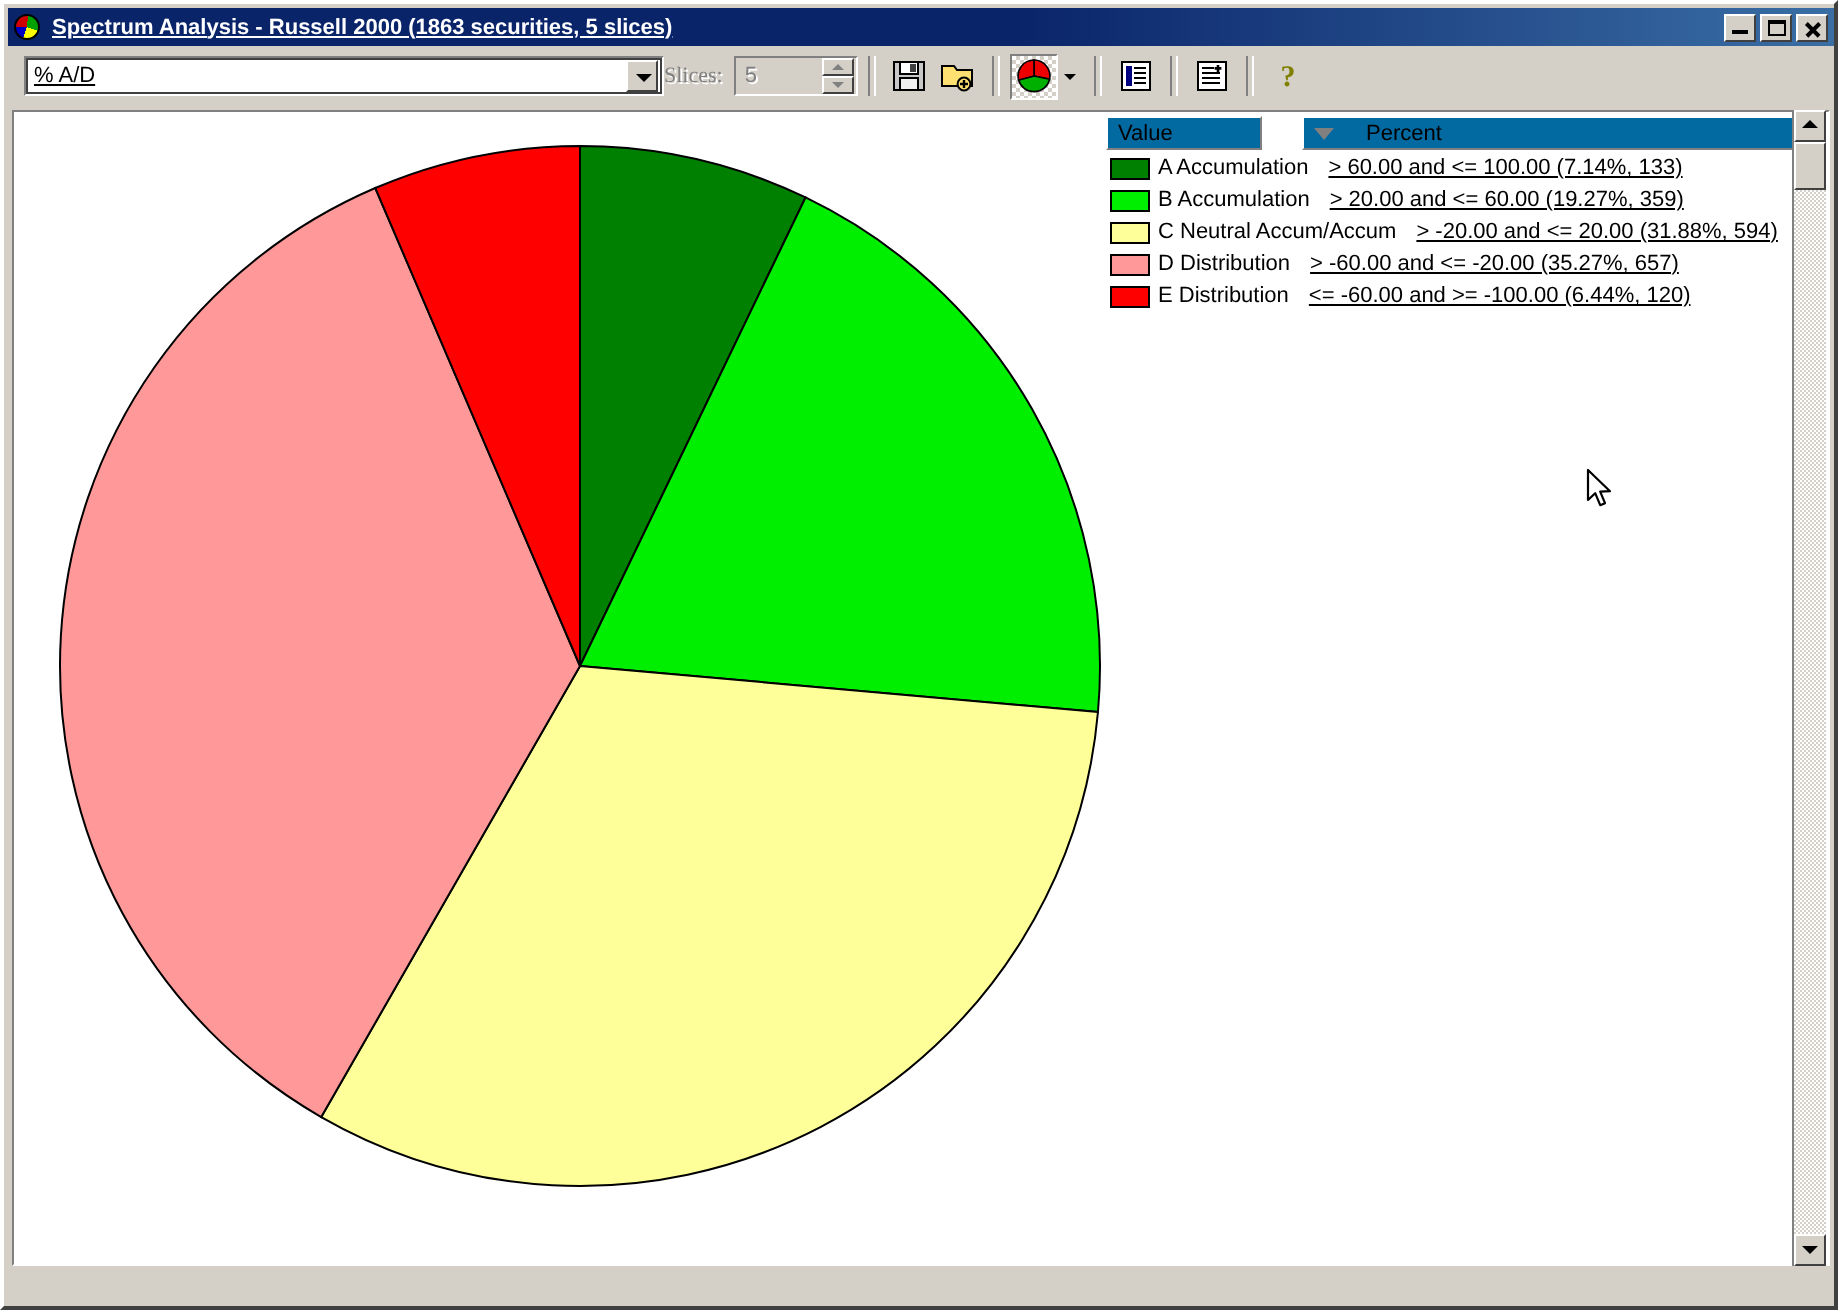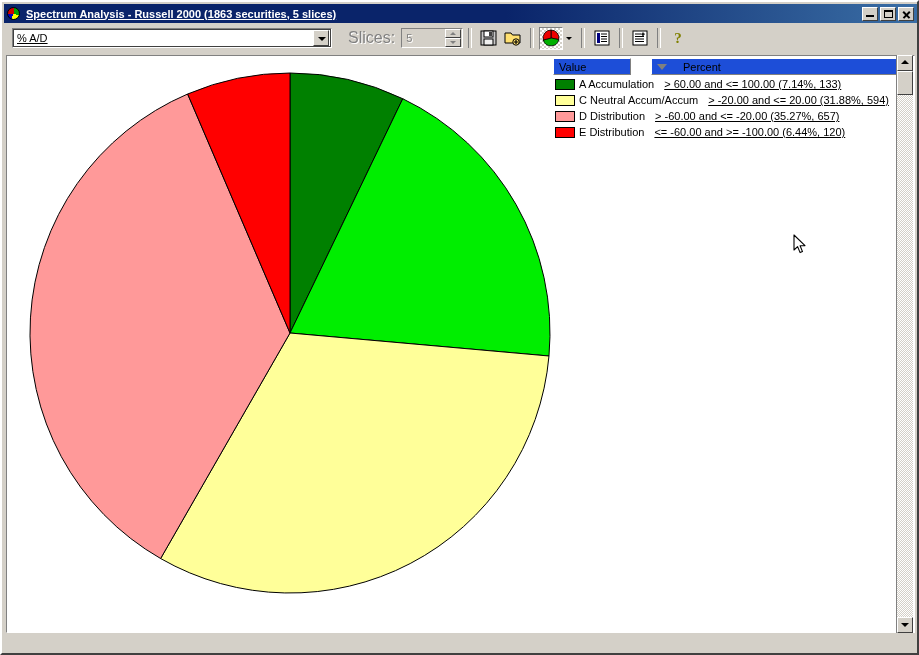--- a/index.html
+++ b/index.html
@@ -144,26 +144,26 @@
   }
   .combo .carrow::after {
     content: "";
     position: absolute;
     left: 4px; top: 6px;
     border-left: 4px solid transparent;
     border-right: 4px solid transparent;
     border-top: 4px solid #000000;
   }
   .slices-label {
-    font-size: 16px;
+    font-size: 11px;
     color: #808080;
     text-shadow: 1px 1px 0 #ffffff;
-    margin-left: 16px;
     margin-right: 6px;
     white-space: nowrap;
+    font-family: Liberation Serif, serif;
   }
   .spinner {
     width: 62px; height: 20px;
     background: #d4d0c8;
     border-left: 1px solid #808080;
     border-top: 1px solid #808080;
     border-right: 1px solid #ffffff;
     border-bottom: 1px solid #ffffff;
     display: flex;
     align-items: center;
@@ -260,21 +260,21 @@
     position: absolute;
     left: 546px; top: 2px;
     width: 358px;
   }
   .legend-header {
     display: flex;
     height: 17px;
     align-items: stretch;
   }
   .lh-cell {
-    background: #1d4ed8;
+    background: #0369a1;
     border-left: 1px solid #ffffff;
     border-top: 1px solid #ffffff;
     border-right: 1px solid #808080;
     border-bottom: 1px solid #808080;
     font-size: 11px;
     color: #000000;
     display: flex;
     align-items: center;
     padding-left: 5px;
     box-sizing: border-box;
@@ -503,20 +503,25 @@
         <div class="lh-cell percent">
           <span class="sort-tri"></span>
           <span>Percent</span>
         </div>
       </div>
       <div class="legend-rows" id="legend-rows">
           <div class="legend-row">
             <span class="swatch" style="background: rgb(0, 128, 0);"></span>
             <span class="lr-name">A Accumulation</span>
             <span class="lr-range">&gt; 60.00 and &lt;= 100.00 (7.14%, 133)</span>
+          </div>
+          <div class="legend-row">
+            <span class="swatch" style="background: rgb(0, 238, 0);"></span>
+            <span class="lr-name">B Accumulation</span>
+            <span class="lr-range">&gt; 20.00 and &lt;= 60.00 (19.27%, 359)</span>
           </div>
           <div class="legend-row">
             <span class="swatch" style="background: rgb(255, 255, 153);"></span>
             <span class="lr-name">C Neutral Accum/Accum</span>
             <span class="lr-range">&gt; -20.00 and &lt;= 20.00 (31.88%, 594)</span>
           </div>
           <div class="legend-row">
             <span class="swatch" style="background: rgb(255, 153, 153);"></span>
             <span class="lr-name">D Distribution</span>
             <span class="lr-range">&gt; -60.00 and &lt;= -20.00 (35.27%, 657)</span>

